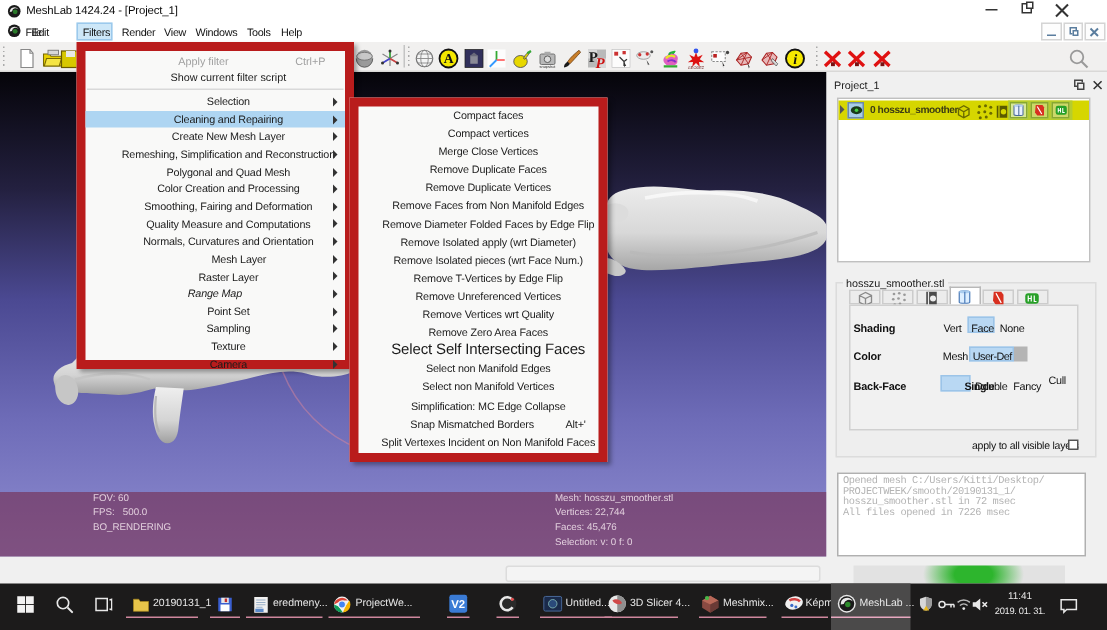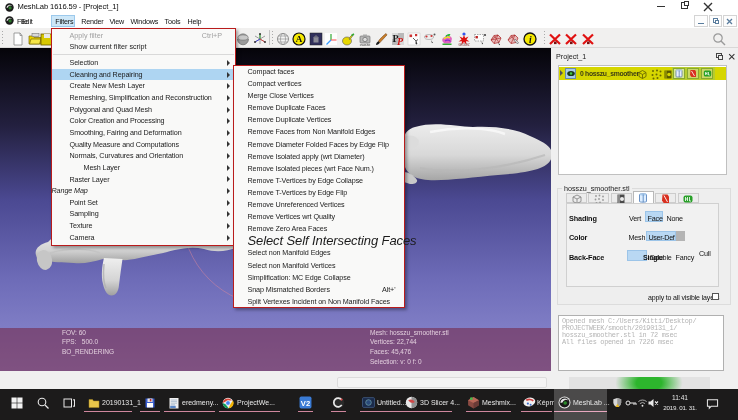--- a/index.html
+++ b/index.html
@@ -6,36 +6,36 @@
 body{position:relative;background:#f0f0f0;font-family:"Liberation Sans",sans-serif;-webkit-font-smoothing:antialiased;}
 .a{position:absolute;}
 #titlebar{left:0;top:0;width:738px;height:14px;background:#ffffff;}
 #menubar{left:0;top:14px;width:738px;height:13.5px;background:#ffffff;}
 #toolbar{left:0;top:27.5px;width:738px;height:20.5px;background:#f1f0ef;border-bottom:1px solid #d9d8d7;}
 #viewport{left:0;top:48px;width:551px;height:323px;background:linear-gradient(#050409 0%,#23203f 24%,#4b4992 47%,#6e6cb8 72%,#8f8dd1 100%);}
 #rpanel{left:551px;top:48px;width:187px;height:341px;background:#f0f0f0;}
 #taskbar{left:0;top:389px;width:738px;height:31px;background:#1c1b1b;}
 .tbtxt{color:#e8e8e8;font-size:7px;white-space:nowrap;}
 .mi{white-space:nowrap;color:#1b1b1b;}
-.menu{background:#f9f9f8;border:1px solid #b91c1c;box-shadow:2px 2px 3px rgba(0,0,0,0.35);}
+.menu{background:#f9f9f8;border:6px solid #b91c1c;box-shadow:2px 2px 3px rgba(0,0,0,0.35);text-align:center;}
 .arr{position:absolute;right:5px;width:0;height:0;border-left:3.5px solid #333;border-top:3px solid transparent;border-bottom:3px solid transparent;}
 .sep{height:1px;background:#d9d9d9;margin:2px 1px;}
 .hlb{background:#aed5f2;}
 .optbtn{background:#b9d8f3;border:1px solid #9cc4e8;}
 .st{color:#e2cfdd;font-size:6.5px;white-space:nowrap;line-height:9.8px;}
 .logtxt{font-family:"Liberation Mono",monospace;font-size:6.9px;color:#b4b4b4;line-height:7.3px;white-space:nowrap;letter-spacing:-0.3px;}
 svg{display:block;}
 </style></head><body>
 <div id="titlebar" class="a">
 <svg class="a" style="left:5px;top:2.5px" width="9" height="9" viewBox="0 0 9 9">
       <circle cx="4.5" cy="4.5" r="4.2" fill="#1a1a1a"></circle>
       <path d="M1.5 5 A3.2 3.2 0 0 1 7.5 3.5 A2.5 2.5 0 0 0 3 4.6 Z" fill="#e8e8e8"></path>
       <circle cx="5.1" cy="4.9" r="1.6" fill="#2a7a2a"></circle>
     </svg>
-<div class="a" style="left:17.5px;top:1.5px;font-size:7.6px;color:#0a0a0a;letter-spacing:-0.1px;">MeshLab 1616.59 - [Project_1]</div>
+<div class="a" style="left:17.5px;top:1.5px;font-size:7.6px;color:#0a0a0a;letter-spacing:-0.1px;">MeshLab 1424.24 - [Project_1]</div>
 <div class="a" style="left:657px;top:5.5px;width:8px;height:1.4px;background:#333;"></div>
 <div class="a" style="left:681px;top:2px;width:7px;height:7px;border:1.2px solid #333;"></div>
     <div class="a" style="left:684px;top:1px;width:5px;height:5px;border:1.1px solid #333;background:#fff;"></div>
 <svg class="a" style="left:703px;top:1.5px" width="10" height="10" viewBox="0 0 10 10">
       <path d="M1 1 L9 9 M9 1 L1 9" stroke="#333" stroke-width="1.4"></path>
     </svg>
 </div>
 <div id="menubar" class="a">
 <svg class="a" style="left:5px;top:2px" width="9" height="9" viewBox="0 0 9 9">
       <circle cx="4.5" cy="4.5" r="4.2" fill="#1a1a1a"></circle>
@@ -377,26 +377,25 @@
 <div style="padding-top:0.5px;">
 <div class="mi" style="height:12.1px;line-height:12.1px;padding-left:13.5px;font-size:7.2px;letter-spacing:-0.1px;">Compact faces</div>
 <div class="mi" style="height:12.1px;line-height:12.1px;padding-left:13.5px;font-size:7.2px;letter-spacing:-0.1px;">Compact vertices</div>
 <div class="mi" style="height:12.1px;line-height:12.1px;padding-left:13.5px;font-size:7.2px;letter-spacing:-0.1px;">Merge Close Vertices</div>
 <div class="mi" style="height:12.1px;line-height:12.1px;padding-left:13.5px;font-size:7.2px;letter-spacing:-0.1px;">Remove Duplicate Faces</div>
 <div class="mi" style="height:12.1px;line-height:12.1px;padding-left:13.5px;font-size:7.2px;letter-spacing:-0.1px;">Remove Duplicate Vertices</div>
 <div class="mi" style="height:12.1px;line-height:12.1px;padding-left:13.5px;font-size:7.2px;letter-spacing:-0.1px;">Remove Faces from Non Manifold Edges</div>
 <div class="mi" style="height:12.1px;line-height:12.1px;padding-left:13.5px;font-size:7.2px;letter-spacing:-0.1px;">Remove Diameter Folded Faces by Edge Flip</div>
 <div class="mi" style="height:12.1px;line-height:12.1px;padding-left:13.5px;font-size:7.2px;letter-spacing:-0.1px;">Remove Isolated apply (wrt Diameter)</div>
 <div class="mi" style="height:12.1px;line-height:12.1px;padding-left:13.5px;font-size:7.2px;letter-spacing:-0.1px;">Remove Isolated pieces (wrt Face Num.)</div>
-<div class="mi" style="height:12.1px;line-height:12.1px;padding-left:13.5px;font-size:7.2px;letter-spacing:-0.1px;">Remove T-Vertices by Edge Collapse</div>
 <div class="mi" style="height:12.1px;line-height:12.1px;padding-left:13.5px;font-size:7.2px;letter-spacing:-0.1px;">Remove T-Vertices by Edge Flip</div>
 <div class="mi" style="height:12.1px;line-height:12.1px;padding-left:13.5px;font-size:7.2px;letter-spacing:-0.1px;">Remove Unreferenced Vertices</div>
 <div class="mi" style="height:12.1px;line-height:12.1px;padding-left:13.5px;font-size:7.2px;letter-spacing:-0.1px;">Remove Vertices wrt Quality</div>
 <div class="mi" style="height:12.1px;line-height:12.1px;padding-left:13.5px;font-size:7.2px;letter-spacing:-0.1px;">Remove Zero Area Faces</div>
-<div class="mi" style="height:12.1px;line-height:12.1px;padding-left:13.5px;font-size:13px;letter-spacing:-0.1px;font-style:italic;">Select Self Intersecting Faces</div>
+<div class="mi" style="height:12.1px;line-height:12.1px;padding-left:13.5px;font-size:10px;letter-spacing:-0.1px;">Select Self Intersecting Faces</div>
 <div class="mi" style="height:12.1px;line-height:12.1px;padding-left:13.5px;font-size:7.2px;letter-spacing:-0.1px;">Select non Manifold Edges</div>
 <div class="mi" style="height:12.1px;line-height:12.1px;padding-left:13.5px;font-size:7.2px;letter-spacing:-0.1px;">Select non Manifold Vertices</div>
 <div class="mi" style="height:12.1px;line-height:12.1px;padding-left:13.5px;font-size:7.2px;letter-spacing:-0.1px;">Simplification: MC Edge Collapse</div>
 <div class="mi" style="height:12.1px;line-height:12.1px;padding-left:13.5px;font-size:7.2px;letter-spacing:-0.1px;">Snap Mismatched Borders<span style="float:right;margin-right:8px;">Alt+'</span></div>
 <div class="mi" style="height:12.1px;line-height:12.1px;padding-left:13.5px;font-size:7.2px;letter-spacing:-0.1px;">Split Vertexes Incident on Non Manifold Faces</div>
 </div>
   </div>
 <div id="taskbar" class="a">
 <svg class="a" style="left:11.0px;top:7.5px" width="12" height="12" viewBox="0 0 12 12">
       <g fill="#f2f2f2">

